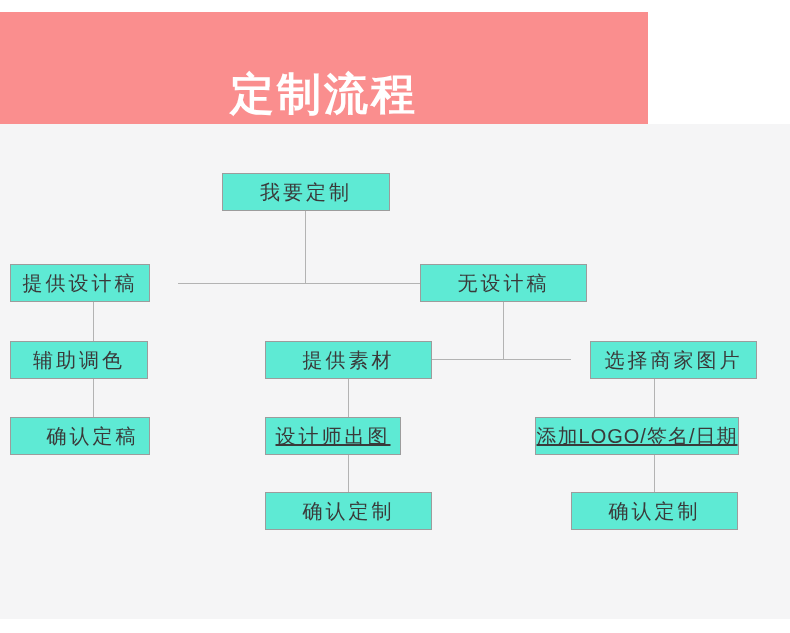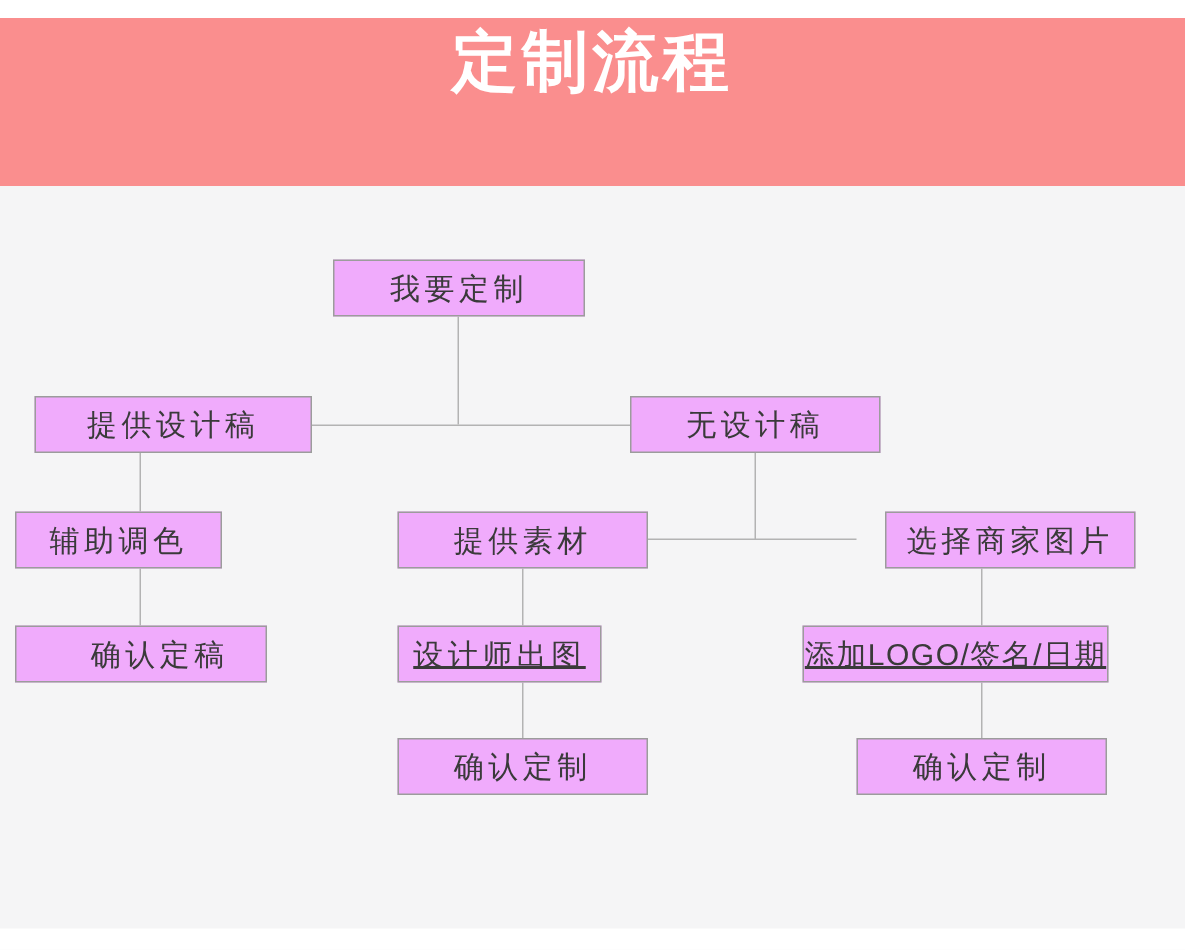--- a/index.html
+++ b/index.html
@@ -7,63 +7,63 @@
     position: relative;
     width: 790px;
     height: 633px;
     background: #ffffff;
     overflow: hidden;
     font-family: "Liberation Sans", "DejaVu Sans", sans-serif;
   }
   .header {
     position: absolute;
     left: 0; top: 12px;
-    width: 790px; height: 112px;
+    width: 648px; height: 112px;
     background: #fa8e8e;
     display: flex;
-    align-items: flex-start;
+    align-items: flex-end;
     justify-content: center;
   }
   .header h1 {
     margin: 0;
     color: #ffffff;
     font-size: 44px;
     font-weight: bold;
     letter-spacing: 3px;
   }
   .canvas {
     position: absolute;
     left: 0; top: 124px;
     width: 790px; height: 495px;
     background: #f5f5f6;
   }
   .node {
     position: absolute;
     box-sizing: border-box;
     height: 38px;
-    background: #f0abfc;
+    background: #5eead4;
     border: 1px solid #9c9c9c;
     color: #3a3a3a;
     font-size: 20px;
     letter-spacing: 3px;
     display: flex;
     align-items: center;
     justify-content: center;
     white-space: nowrap;
   }
   .line { position: absolute; background: #b3b3b3; }
 
   
   #n-root          { left: 222px; top: 173px; width: 168px; }
-  #n-left          { left: 10px;  top: 264px; width: 185px; margin-left: 13px; }
+  #n-left          { left: 10px;  top: 264px; width: 140px; }
   #n-right         { left: 420px; top: 264px; width: 167px; }
   #n-tint          { left: 10px;  top: 341px; width: 138px; }
   #n-material      { left: 265px; top: 341px; width: 167px; text-align: right; }
   #n-merchant      { left: 590px; top: 341px; width: 167px; }
-  #n-confirm-draft { left: 10px;  top: 417px; width: 168px; padding-left: 25px; }
+  #n-confirm-draft { left: 10px;  top: 417px; width: 140px; padding-left: 25px; }
   #n-designer      { left: 265px; top: 417px; width: 136px; text-decoration: underline; }
   #n-logo          { left: 535px; top: 417px; width: 204px; letter-spacing: 1px; text-decoration: underline; }
   #n-confirm-mid   { left: 265px; top: 492px; width: 167px; }
   #n-confirm-right { left: 571px; top: 492px; width: 167px; }
 
   
   #l-root-v     { left: 305px; top: 211px; width: 1px;   height: 72px; }
   #l-row2-h     { left: 178px; top: 283px; width: 242px; height: 1px;  }
   #l-left-v1    { left: 93px;  top: 302px; width: 1px;   height: 39px; }
   #l-left-v2    { left: 93px;  top: 379px; width: 1px;   height: 38px; }

